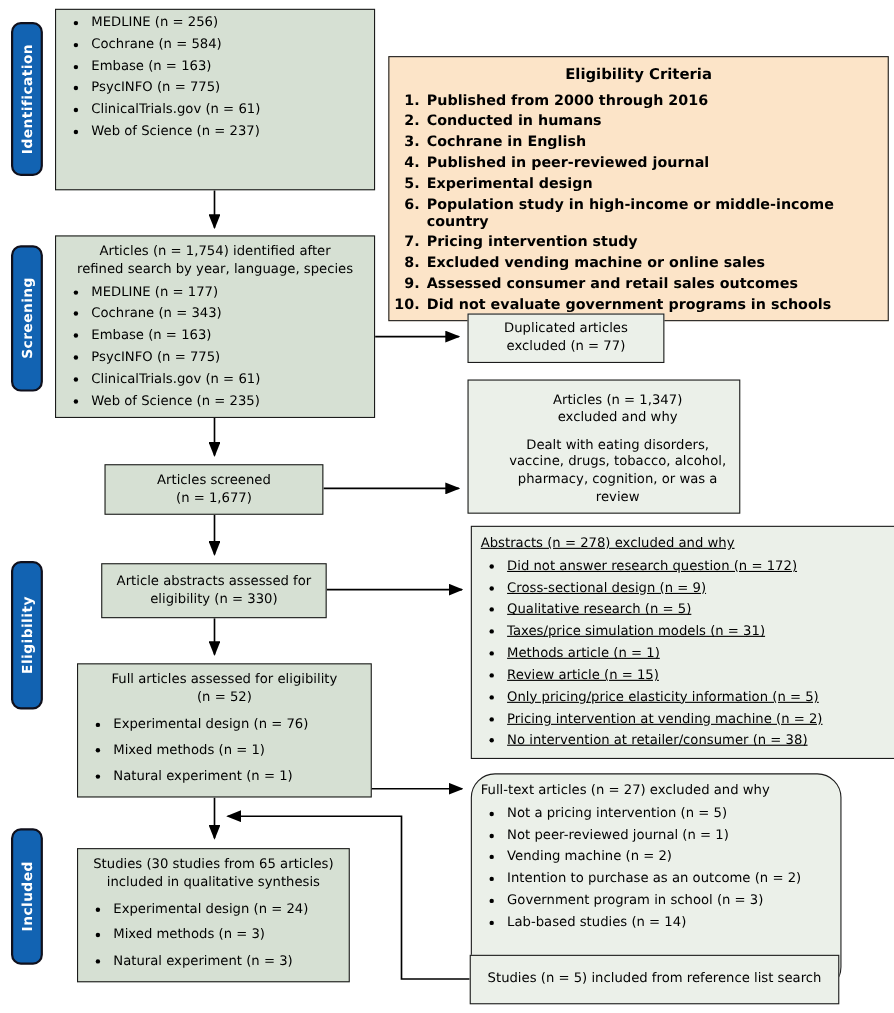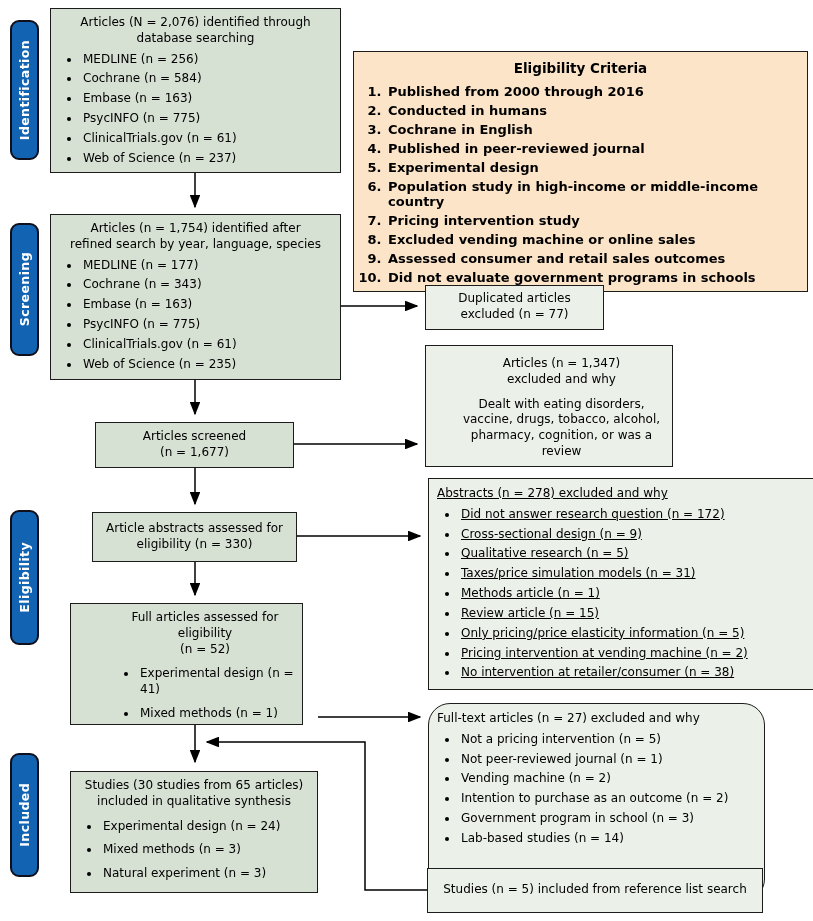--- a/index.html
+++ b/index.html
@@ -91,22 +91,20 @@
         <li>Experimental design</li>
         <li>Population study in high-income or middle-income country</li>
         <li>Pricing intervention study</li>
         <li>Excluded vending machine or online sales</li>
         <li>Assessed consumer and retail sales outcomes</li>
         <li>Did not evaluate government programs in schools</li>
       </ol>
   </div>
 
   <div class="box" style="left:50px;top:8px;width:291px;height:165px;">
-    <div class="box-title">Articles (N = 2,076) identified through
-database searching</div>
     <ul class="bullets">
 
     <li>MEDLINE (n = 256)</li>
         <li>Cochrane (n = 584)</li>
         <li>Embase (n = 163)</li>
         <li>PsycINFO (n = 775)</li>
         <li>ClinicalTrials.gov (n = 61)</li>
         <li>Web of Science (n = 237)</li>
       </ul>
   </div>
@@ -128,26 +126,26 @@
   <div class="box center-v" style="left:95px;top:422px;width:199px;height:46px;">
     <div class="box-title" style="padding-top:0;">Articles screened
 (n = 1,677)</div>
   </div>
 
   <div class="box center-v" style="left:92px;top:512px;width:205px;height:50px;">
     <div class="box-title" style="padding-top:0;">Article abstracts assessed for
 eligibility (n = 330)</div>
   </div>
 
-  <div class="box" style="left:70px;top:603px;width:233px;height:122px;padding-left:37px;">
+  <div class="box" style="left:70px;top:603px;width:268px;height:122px;">
     <div class="box-title">Full articles assessed for eligibility
 (n = 52)</div>
     <ul class="bullets roomy">
 
-    <li>Experimental design (n = 41)</li>
+    <li>Experimental design (n = 76)</li>
         <li>Mixed methods (n = 1)</li>
         <li>Natural experiment (n = 1)</li>
       </ul>
   </div>
 
   <div class="box" style="left:70px;top:771px;width:248px;height:122px;">
     <div class="box-title">Studies (30 studies from 65 articles)
 included in qualitative synthesis</div>
     <ul class="bullets roomy">
 

